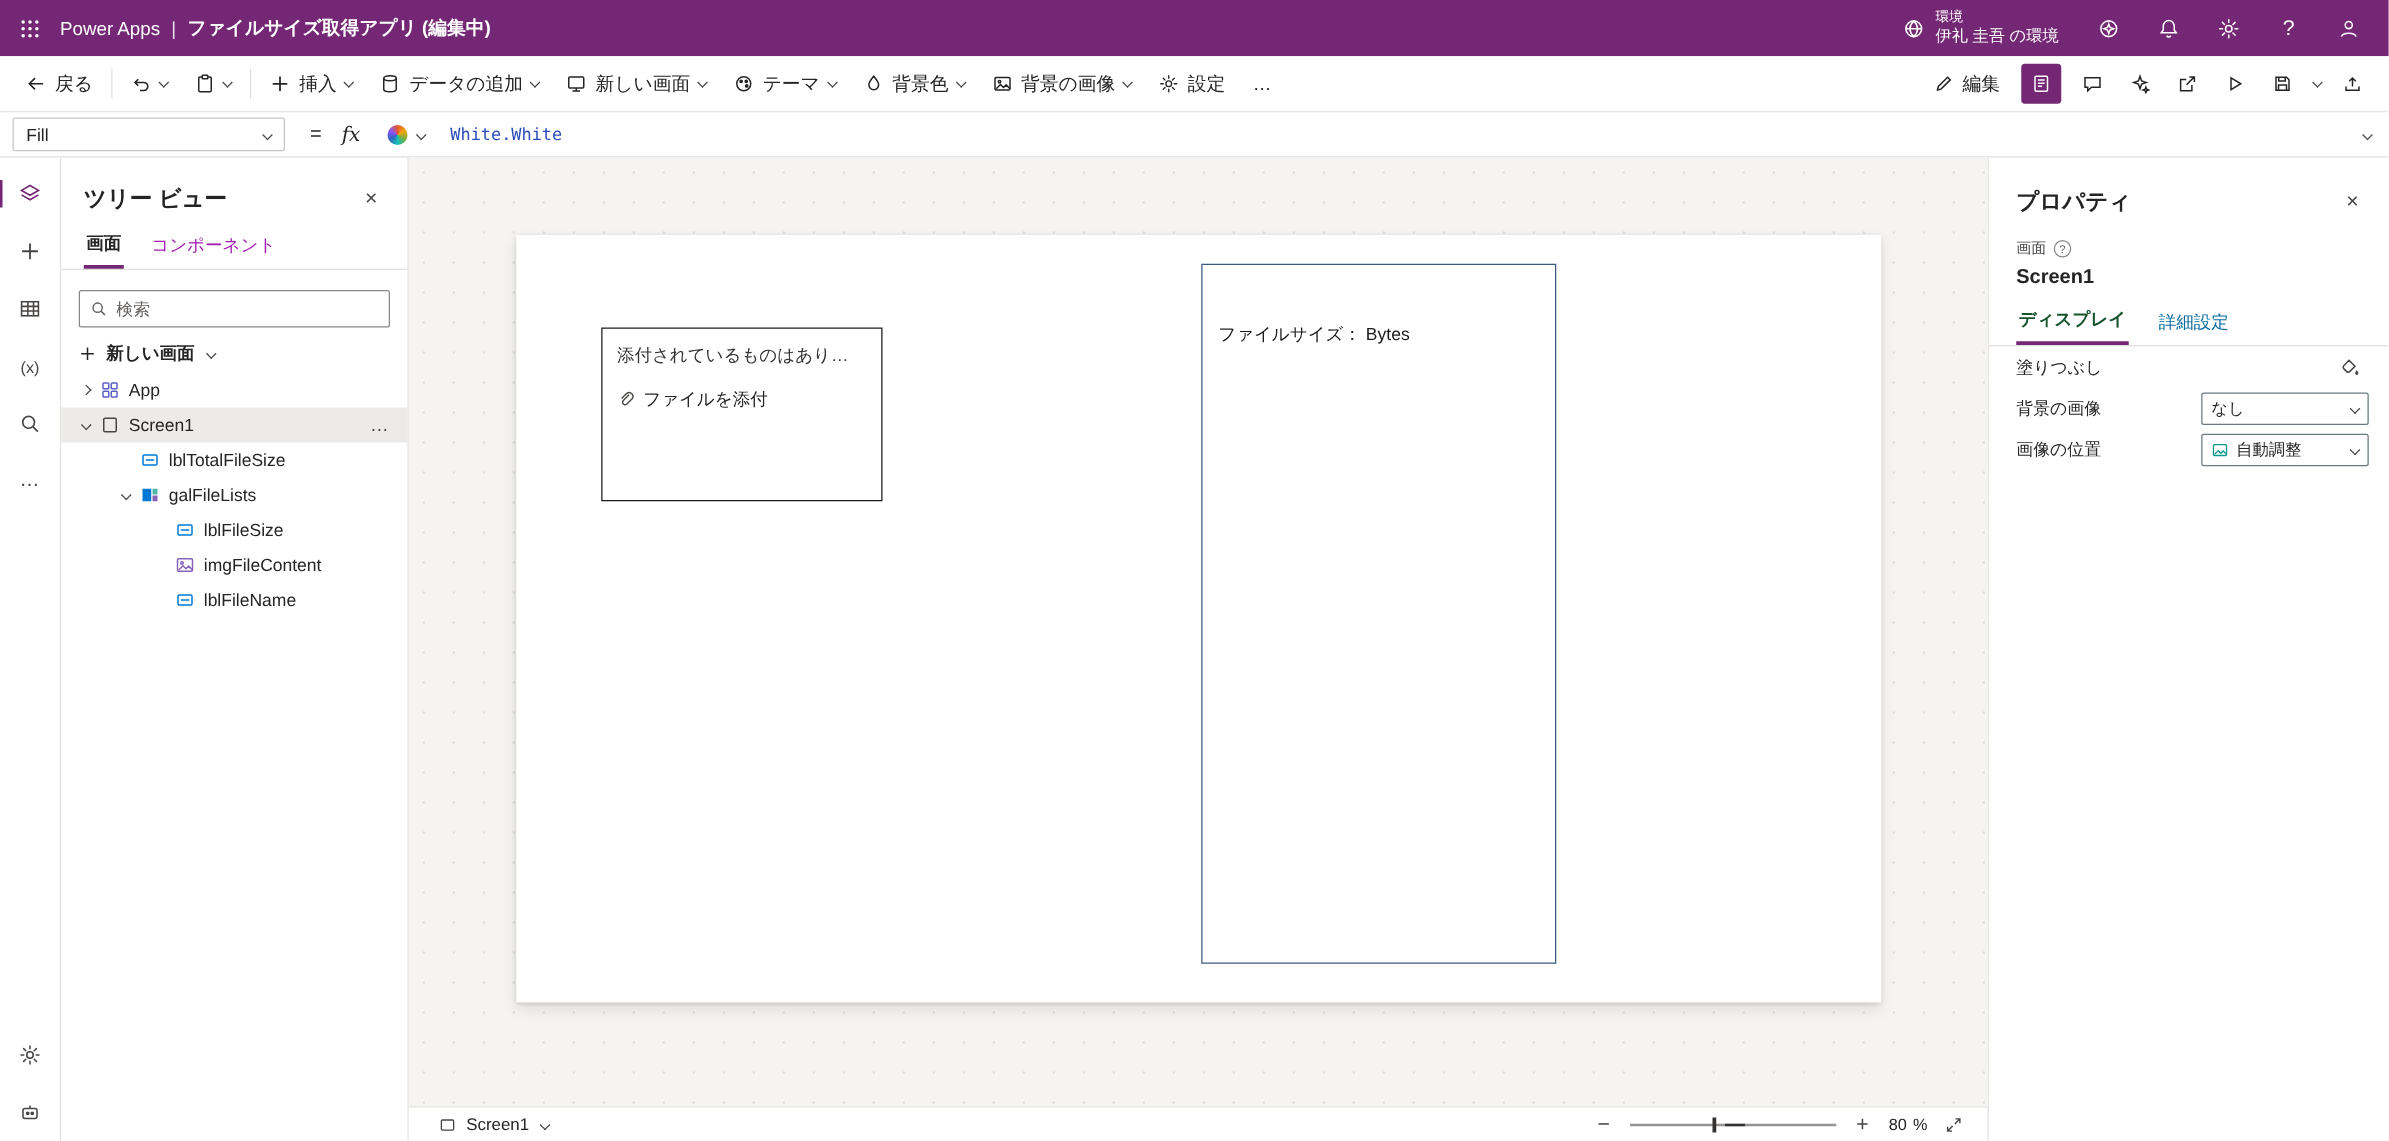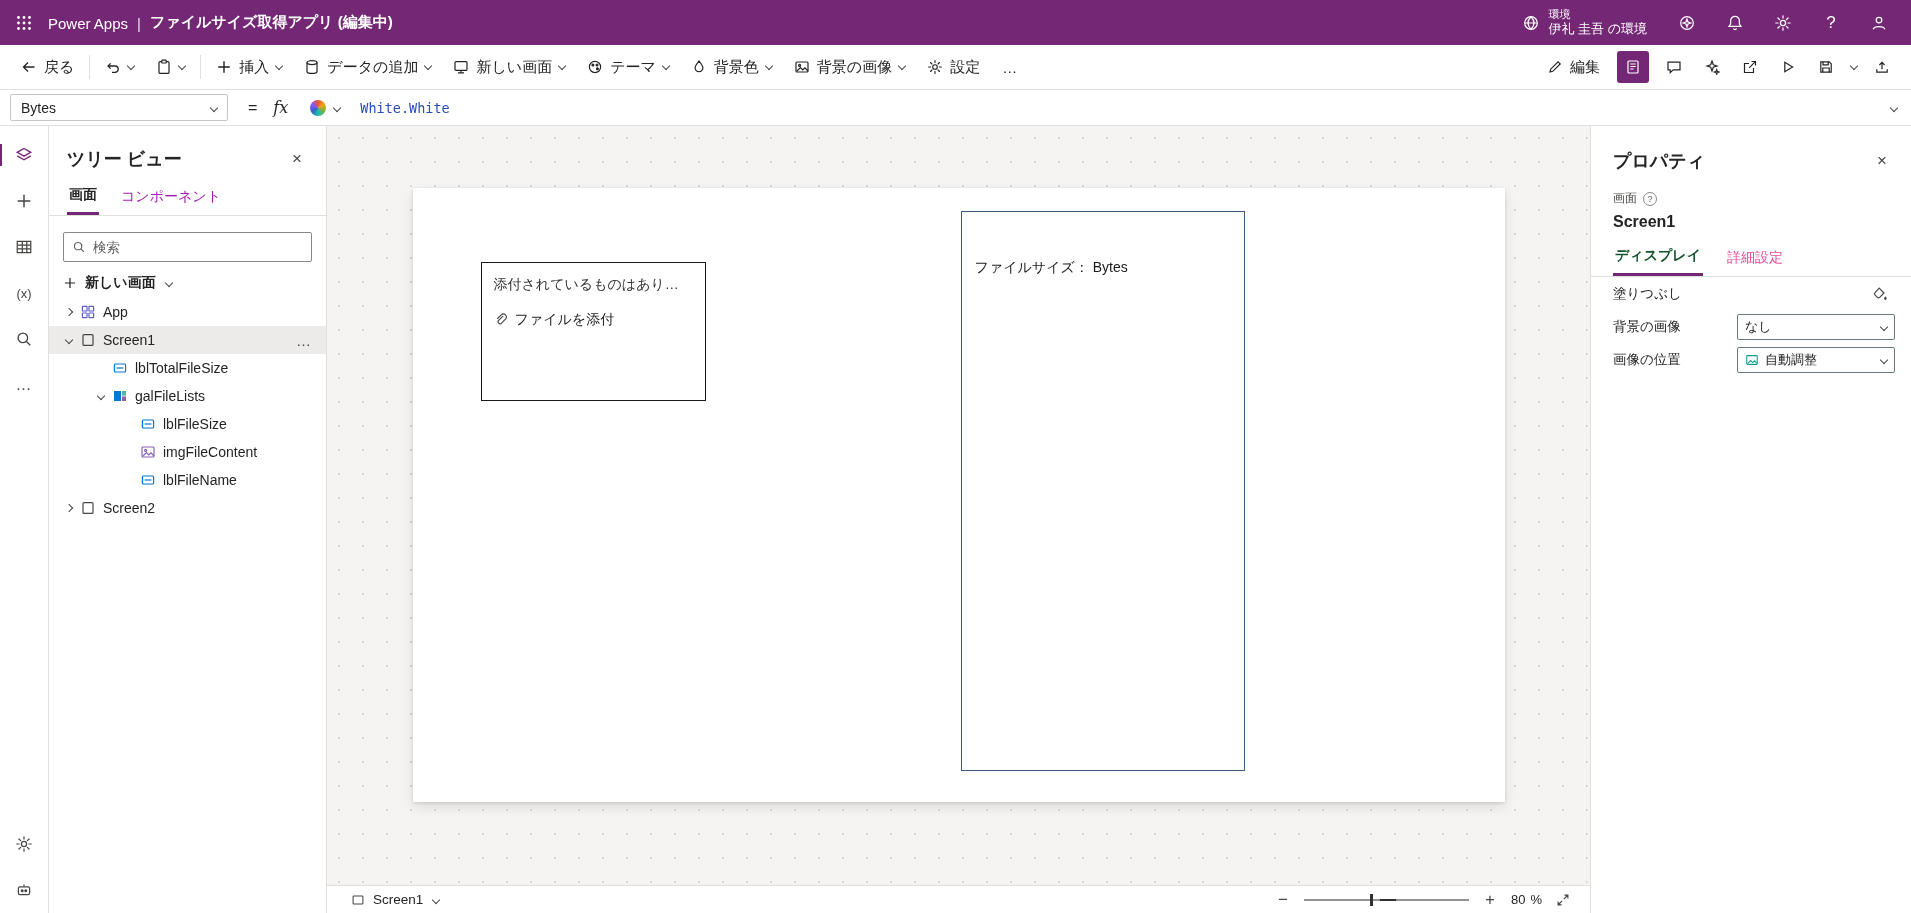--- a/index.html
+++ b/index.html
@@ -107,27 +107,27 @@
   .expand-btn{color:#484644}
 
   
   .props{width:321px;background:#fff;border-left:1px solid #e1dfdd;display:flex;flex-direction:column}
   .props-head{display:flex;align-items:center;justify-content:space-between;padding:22px 16px 0 22px}
   .props-title{font-size:18px;font-weight:600}
   .obj-type{display:flex;align-items:center;gap:6px;padding:16px 22px 0;font-size:12px;color:#484644}
   .qmark{width:14px;height:14px;border:1px solid #8a8886;border-radius:50%;font-size:9px;display:inline-flex;align-items:center;justify-content:center;color:#605e5c}
   .obj-name{padding:6px 22px 0;font-size:16px;font-weight:600}
   .props-tabs{display:flex;gap:22px;padding:16px 22px 0;border-bottom:1px solid #e1dfdd}
-  .ptab{padding:0 2px 8px;font-size:14px;color:#ec4899}
+  .ptab{padding:0 2px 8px;font-size:14px;color:#0369a1}
   .ptab.sel{color:#14532d;font-weight:600;border-bottom:3px solid #742774}
   .pfield{display:flex;align-items:center;justify-content:space-between;height:33px;padding:0 16px 0 22px}
   .pfield:first-of-type{margin-top:10px}
   .pfield .lbl{font-size:13.5px}
   .fill-btn{width:30px;height:26px;justify-content:center;border-radius:2px;color:#484644}
-  .pselect{width:158px;height:26px;border:1px solid #69797e;border-radius:2px;display:flex;align-items:center;gap:6px;padding:0 7px;font-size:13px;background:#fff;cursor:pointer}
+  .pselect{width:134px;height:26px;border:1px solid #69797e;border-radius:2px;display:flex;align-items:center;gap:6px;padding:0 7px;font-size:13px;background:#fff;cursor:pointer}
   .pselect .val{flex:1;white-space:nowrap;overflow:hidden}
   .pselect .chv{color:#484644}
 </style>
 </head>
 <body>
 
 <header class="top-bar">
   <div class="tb-left">
     <button class="waffle">
       <svg class="i16" viewBox="0 0 16 16">
@@ -323,21 +323,21 @@
       <svg class="i16" viewBox="0 0 16 16" fill="none" stroke="currentColor" stroke-width="1.2">
           <path d="M8 10.2V3.4M5.4 6 8 3.4 10.6 6"></path>
           <path d="M2.8 10.2v3h10.4v-3"></path>
         </svg>
     </button>
   </div>
 </div>
 
 <div class="formula-bar">
   <div class="prop-select" role="combobox">
-    <span>Bytes</span>
+    <span>Fill</span>
     <i class="chv"></i>
   </div>
   <span class="eq">=</span>
   <span class="fx">fx</span>
   <div class="color-dd">
     <span class="color-circle"></span>
     <i class="chv"></i>
   </div>
   <div class="formula-input" contenteditable="false" style="">White.White</div>
   <i class="chv fb-chv"></i>
@@ -482,27 +482,20 @@
       <div class="trow d2">
         <span class="slot"></span>
         <svg class="i16" viewBox="0 0 16 16" fill="none" stroke="#0078d4" stroke-width="1.2">
             <rect x="2.4" y="4" width="11.2" height="8" rx="1"></rect>
             <path d="M4.6 8h6.8"></path>
           </svg>
         <span class="tlabel">lblFileName</span>
       </div>
 
 
-      <div class="trow d0">
-        <i class="chv r"></i>
-        <svg class="i16" viewBox="0 0 16 16" fill="none" stroke="#484644" stroke-width="1.2">
-            <rect x="3" y="2.6" width="10" height="10.8" rx="1"></rect>
-          </svg>
-        <span class="tlabel">Screen2</span>
-      </div>
 
     </div>
   </aside>
 
   <section class="canvas-wrap">
     <div class="canvas">
       <div class="artboard">
         <div class="attach-ctrl">
           <div class="attach-empty">添付されているものはありませ...</div>
           <div class="attach-link">

